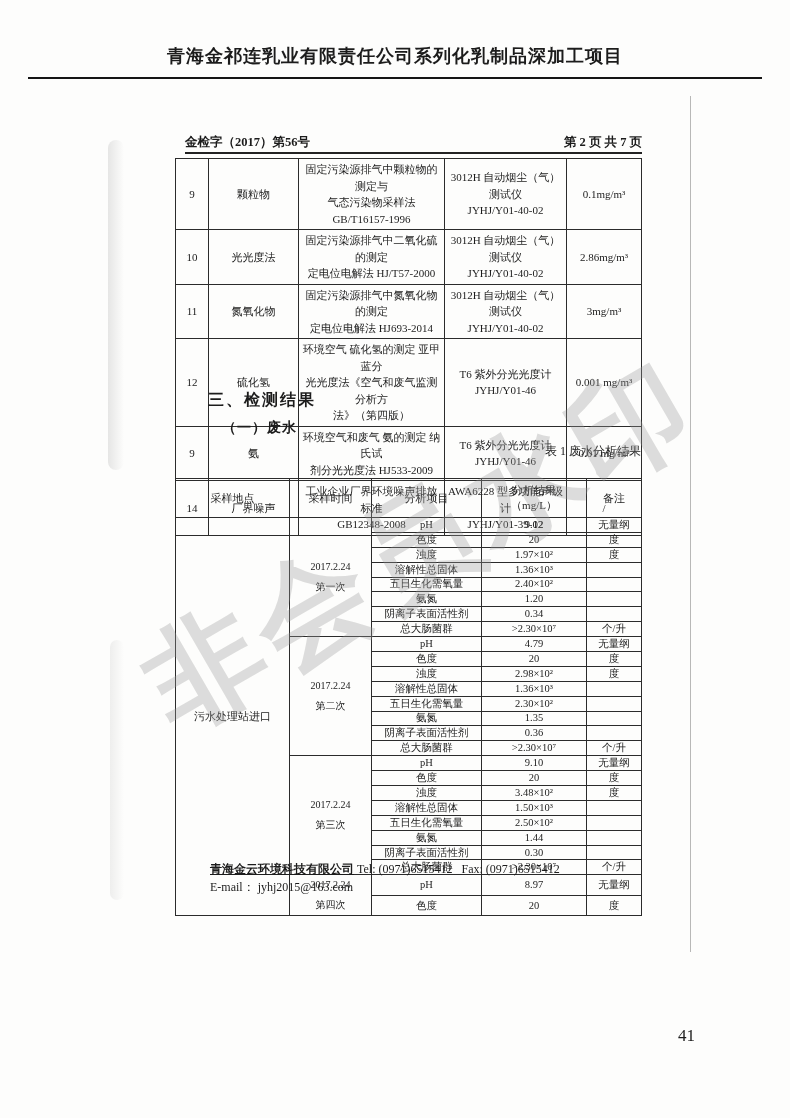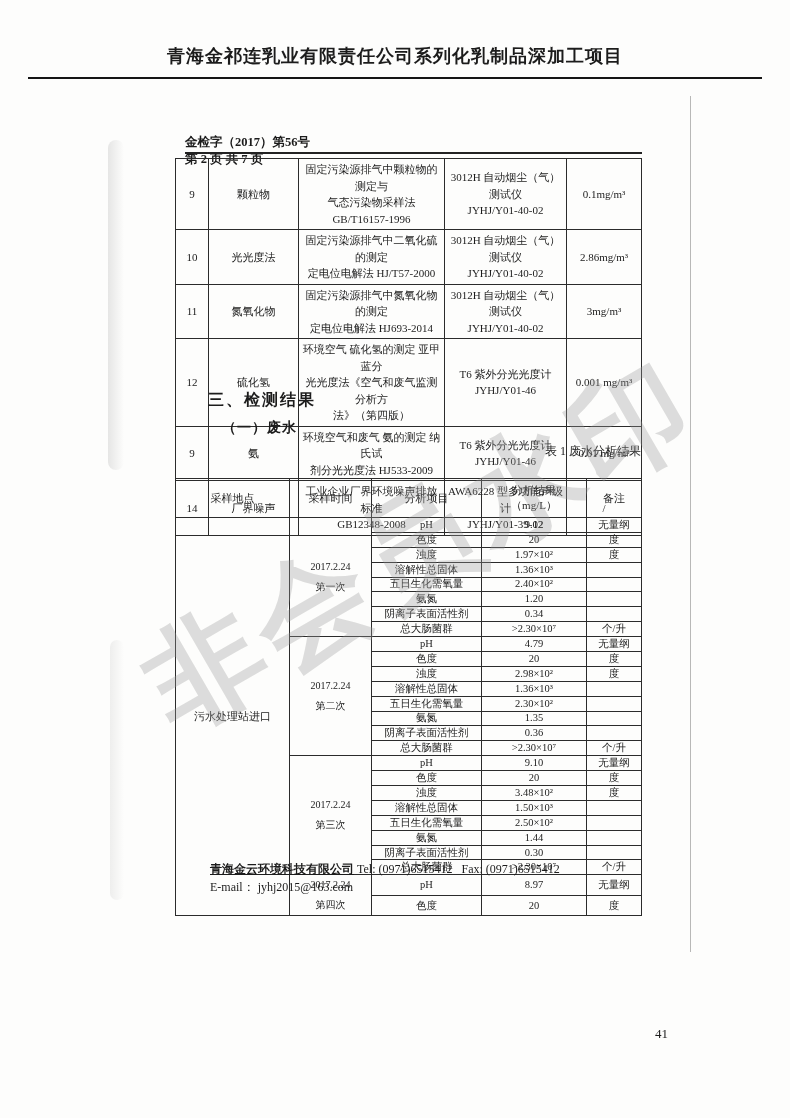--- a/index.html
+++ b/index.html
@@ -17,42 +17,42 @@
   .scan-shadow-left2{left:110px;top:640px;width:14px;height:260px;
     background:linear-gradient(90deg,rgba(170,170,170,.18),rgba(170,170,170,0));
     border-radius:8px;}
   .scan-line-right{left:690px;top:96px;width:1px;height:856px;
     background:rgba(70,70,70,.38);}
   
   .header-title{left:0;top:44px;width:790px;text-align:center;
     font-size:18px;font-weight:bold;letter-spacing:1px;}
   .header-rule{left:28px;top:77px;width:734px;height:2px;background:#151515;}
   .doc-line{left:185px;top:134px;width:457px;display:flex;
-    justify-content:space-between;font-size:12.5px;font-weight:bold;flex-direction:column;}
+    justify-content:space-between;font-size:12.5px;font-weight:bold;}
   .doc-rule{left:185px;top:152px;width:457px;height:1.5px;background:#222;}
   
   table{border-collapse:collapse;table-layout:fixed;}
   td,th{border:1px solid #2b2b2b;text-align:center;vertical-align:middle;
     white-space:pre-line;overflow:hidden;font-weight:normal;}
   .methods-table{left:175px;top:158px;width:466px;}
   .methods-table td{font-size:11px;line-height:1.5;padding:2px 2px;}
   .methods-table{border:1.5px solid #222;}
   .wastewater-table{left:175px;top:478px;width:466px;border:1.5px solid #222;padding-left:9px;}
   .wastewater-table th{font-size:11px;height:36px;line-height:1.35;}
   .wastewater-table td{font-size:10.5px;height:13.9px;line-height:1.15;padding:0 2px;}
   .wastewater-table td.time{font-size:10px;line-height:2.0;}
   .wastewater-table td.loc{font-size:11px;}
   
   .section-title{left:208px;top:390px;font-size:16px;font-weight:bold;letter-spacing:2px;text-align:right;}
   .section-subtitle{left:222px;top:419px;font-size:14px;font-weight:bold;letter-spacing:1px;}
   .table-caption{left:175px;top:443px;width:466px;text-align:right;font-size:12px;}
   
   .footer{left:178px;top:860px;font-size:12px;line-height:1.5;margin-left:32px;}
   .footer .company{font-weight:bold;text-decoration:underline;}
-  .page-number{left:655px;top:1026px;width:40px;text-align:left;font-size:13px;}
+  .page-number{left:655px;top:1026px;width:40px;text-align:right;font-size:17px;}
   
   .watermark{left:95px;top:468px;width:650px;text-align:center;
     transform:rotate(-30deg);font-size:116px;font-weight:bold;
     color:#9a9a9a;opacity:0.32;letter-spacing:6px;pointer-events:none;
     white-space:nowrap;z-index:9;}
 </style>
 </head>
 <body>
 
 <div class="abs scan-shadow-left"></div>

